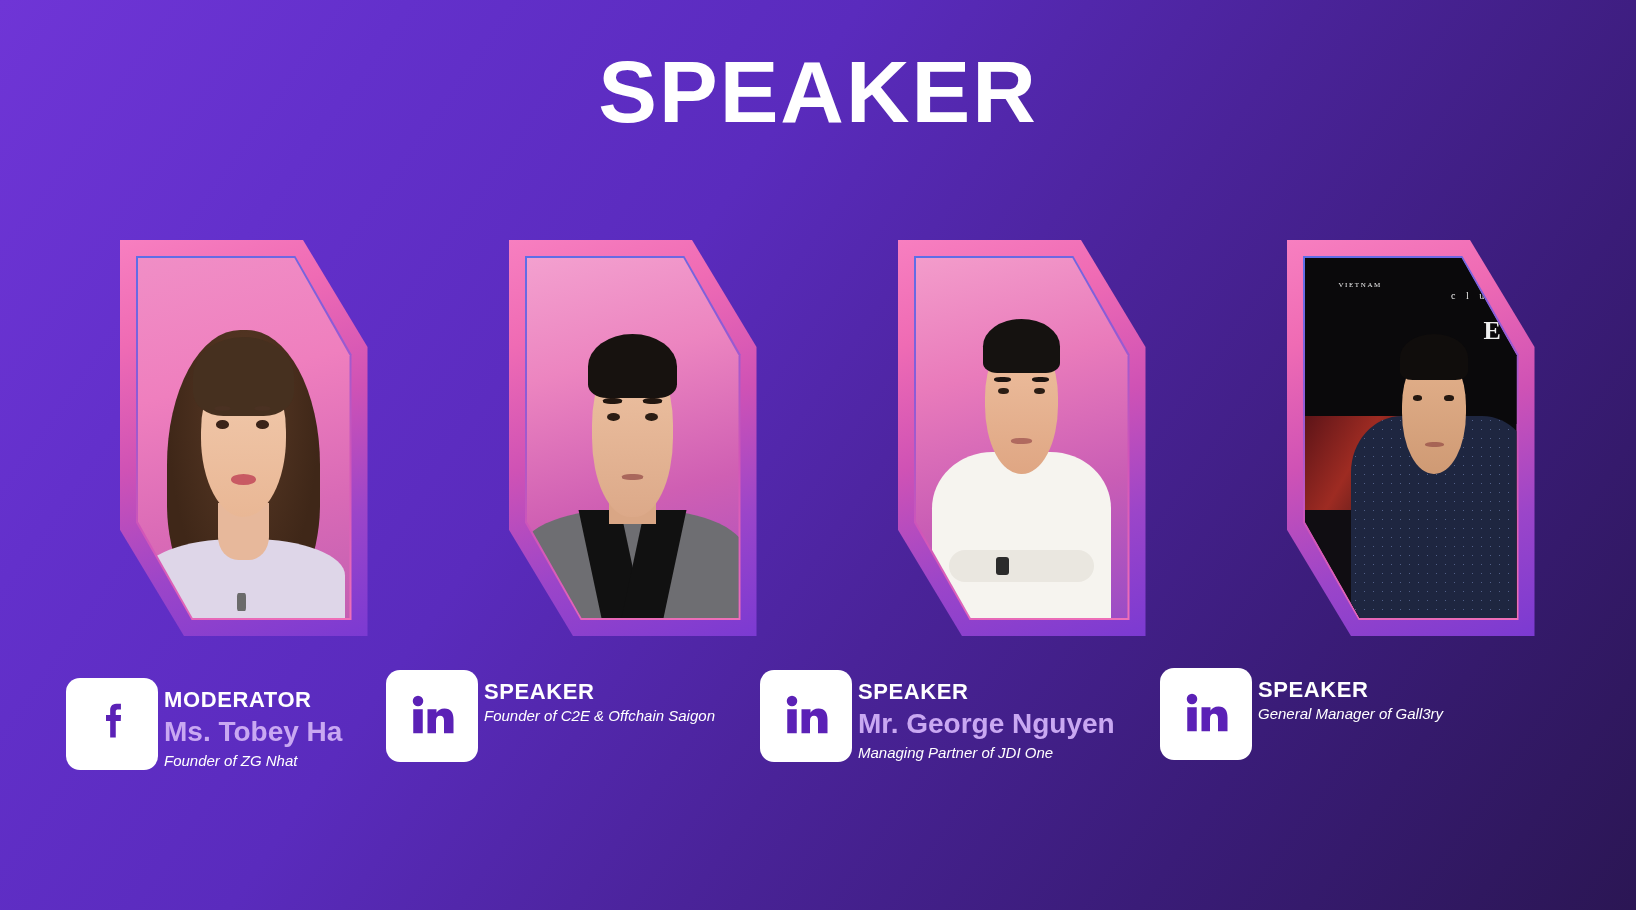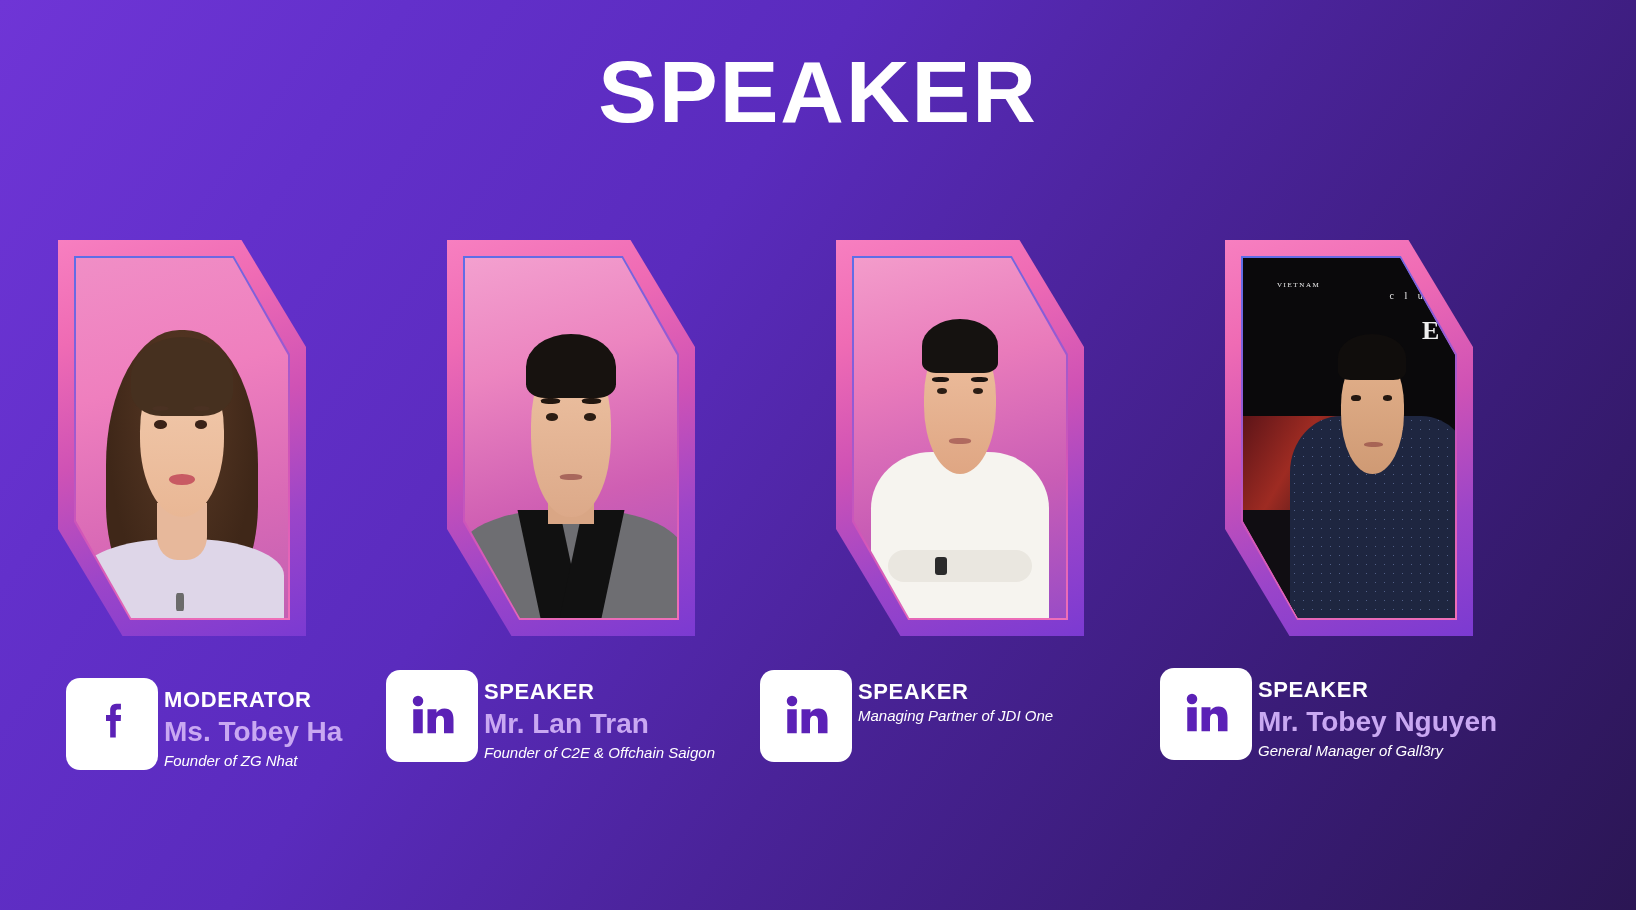--- a/index.html
+++ b/index.html
@@ -31,21 +31,21 @@
     top:240px; left:0; right:0;
     display:flex;
     align-items:flex-start;
     padding:0 40px;
   }
   .speaker {
     position:relative;
     width:25%;
     display:flex;
     flex-direction:column;
-    align-items:flex-start;
+    align-items:center;
   }
 
   
   .frame {
     position:relative;
     width:248px;
     height:396px;
     margin-left:18px;
   }
   .frame-outer {
@@ -296,45 +296,44 @@
 <div class="caption cap-1">
   <div class="social-icon">
     <svg width="60" height="60" viewBox="0 0 24 24" aria-hidden="true">
       <circle cx="6.4" cy="6.0" r="2.1" fill="#5b21b6"></circle>
       <rect x="4.5" y="9.3" width="3.8" height="9.6" fill="#5b21b6"></rect>
       <path fill="#5b21b6" d="M10.2 9.3h3.6v1.4c.55-.95 1.7-1.7 3.2-1.7 2.6 0 3.6 1.7 3.6 4.4v5.5h-3.8v-5.0c0-1.3-.5-2.0-1.6-2.0-1.0 0-1.6.7-1.6 2.0v5.0h-3.4V9.3z"></path>
     </svg>
   </div>
   <div class="caption-text">
     <div class="role">SPEAKER</div>
-    <div class="sname">Mr. Lan Tran</div>
     <div class="stitle">Founder of C2E &amp; Offchain Saigon</div>
   </div>
 </div>
 
 <div class="caption cap-2">
   <div class="social-icon">
     <svg width="60" height="60" viewBox="0 0 24 24" aria-hidden="true">
       <circle cx="6.4" cy="6.0" r="2.1" fill="#5b21b6"></circle>
       <rect x="4.5" y="9.3" width="3.8" height="9.6" fill="#5b21b6"></rect>
       <path fill="#5b21b6" d="M10.2 9.3h3.6v1.4c.55-.95 1.7-1.7 3.2-1.7 2.6 0 3.6 1.7 3.6 4.4v5.5h-3.8v-5.0c0-1.3-.5-2.0-1.6-2.0-1.0 0-1.6.7-1.6 2.0v5.0h-3.4V9.3z"></path>
     </svg>
   </div>
   <div class="caption-text">
     <div class="role">SPEAKER</div>
+    <div class="sname">Mr. George Nguyen</div>
     <div class="stitle">Managing Partner of JDI One</div>
   </div>
 </div>
 
 <div class="caption cap-3">
   <div class="social-icon">
     <svg width="60" height="60" viewBox="0 0 24 24" aria-hidden="true">
       <circle cx="6.4" cy="6.0" r="2.1" fill="#5b21b6"></circle>
       <rect x="4.5" y="9.3" width="3.8" height="9.6" fill="#5b21b6"></rect>
       <path fill="#5b21b6" d="M10.2 9.3h3.6v1.4c.55-.95 1.7-1.7 3.2-1.7 2.6 0 3.6 1.7 3.6 4.4v5.5h-3.8v-5.0c0-1.3-.5-2.0-1.6-2.0-1.0 0-1.6.7-1.6 2.0v5.0h-3.4V9.3z"></path>
     </svg>
   </div>
   <div class="caption-text">
     <div class="role">SPEAKER</div>
-    <div class="sname">Mr. Tobey Nguyen</div>
     <div class="stitle">General Manager of Gall3ry</div>
   </div>
 </div>
 
 </body></html>

